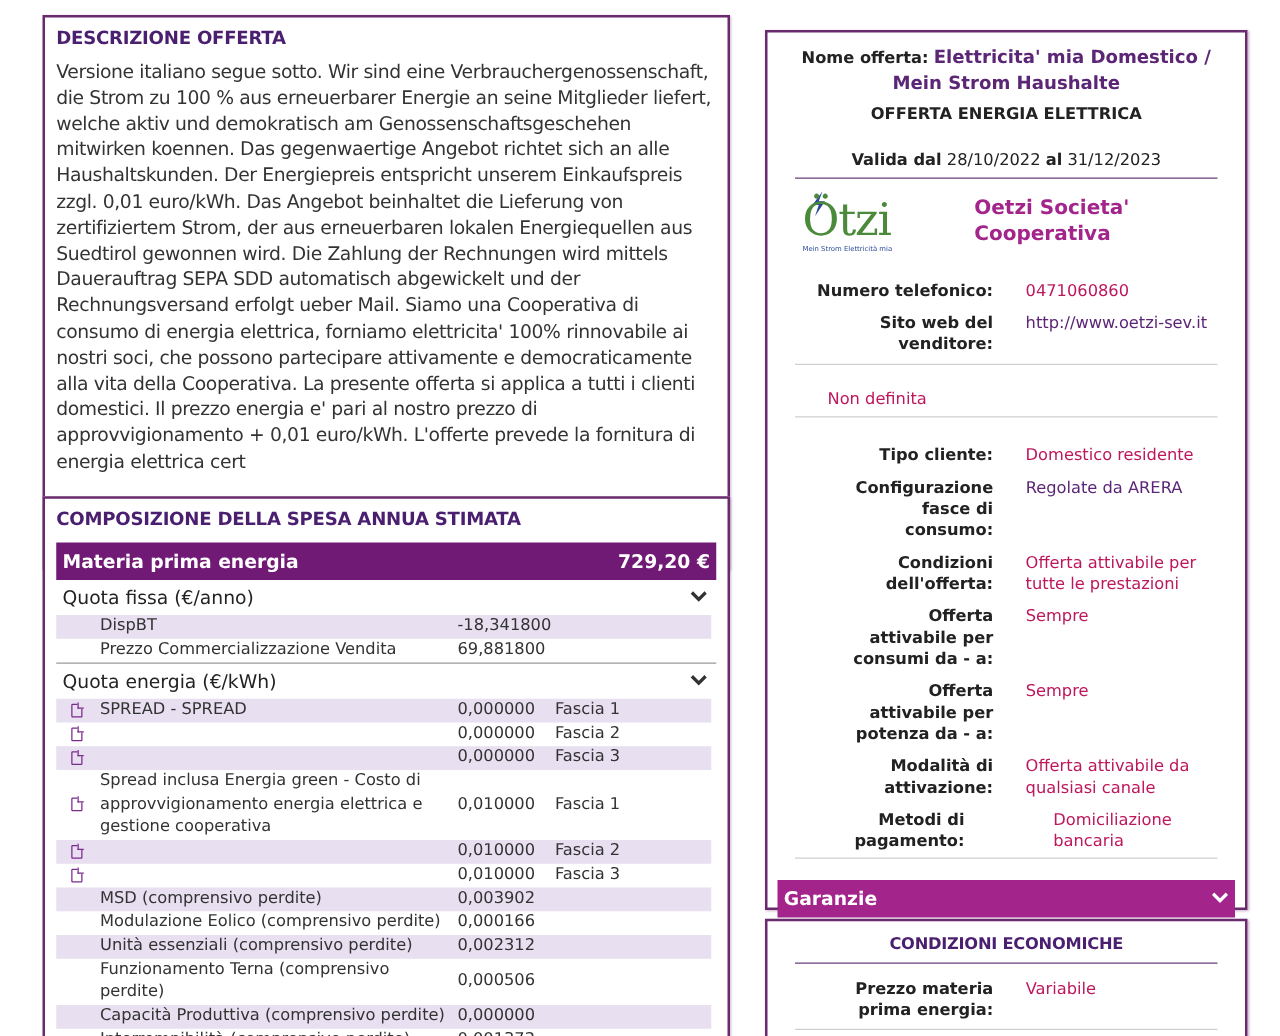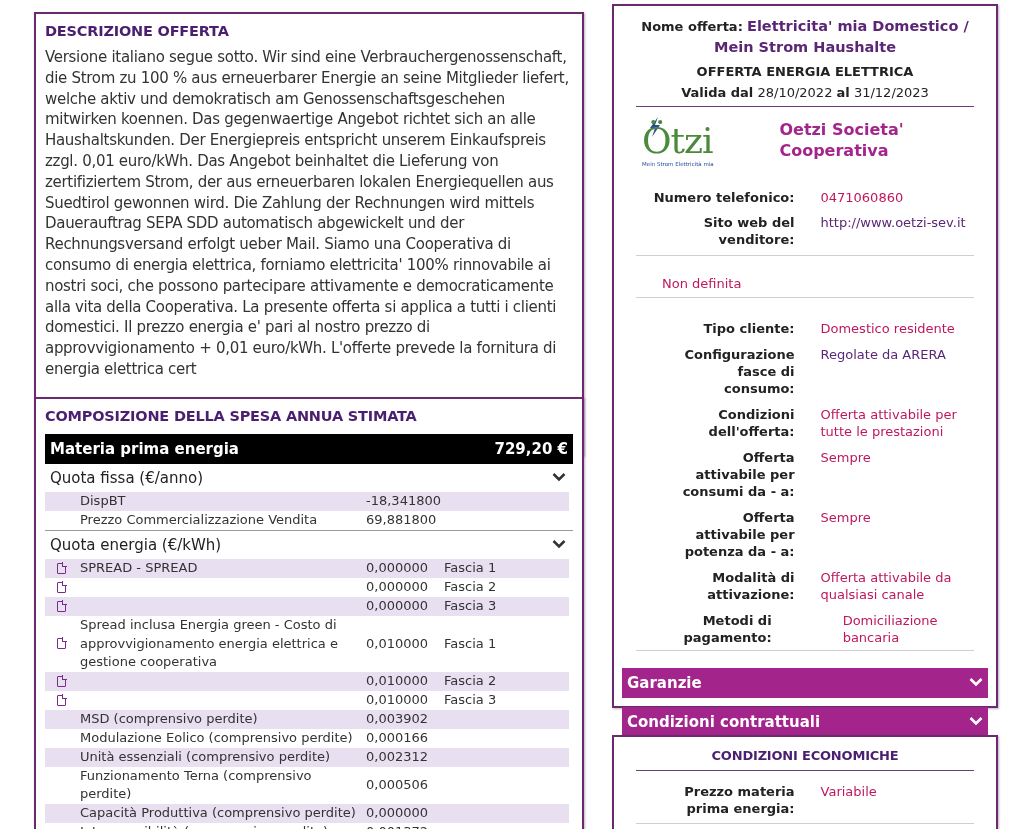--- a/index.html
+++ b/index.html
@@ -7,34 +7,34 @@
   body { font-family: "DejaVu Sans", sans-serif; color: #333333; position: relative; }
 
   .panel {
     position: absolute;
     background: #fff;
     border: 2px solid #6a2a6e;
     box-shadow: 1px 1px 2px rgba(90,30,90,0.35);
   }
   #desc-panel { left: 34px; top: 12px; width: 550px; height: 444px; padding: 8px 9px; }
   #comp-panel { left: 34px; top: 397px; width: 550px; height: 445px; padding: 8px 9px; }
-  #info-panel { left: 612px; top: 4px; width: 386px; height: 704px; padding: 8px 22px; }
+  #info-panel { left: 612px; top: 24px; width: 386px; height: 704px; padding: 8px 22px; }
   #econ-panel { left: 612px; top: 735px; width: 386px; height: 110px; padding: 8px 22px; }
 
   .section-title {
     font-size: 14.5px; font-weight: bold; color: #4b1f6f; letter-spacing: -0.2px;
     line-height: 18px;
   }
   .desc-text {
     font-size: 15px; line-height: 20.8px; color: #333; margin-top: 7px; letter-spacing: -0.3px;
   }
 
   
   .materia-bar {
-    margin-top: 9px; height: 30px; background: #000000; color: #fff;
+    margin-top: 9px; height: 30px; background: #701a75; color: #fff;
     display: flex; justify-content: space-between; align-items: center;
     padding: 0 5px; font-size: 15px; font-weight: bold;
   }
   .group-head {
     display: flex; justify-content: space-between; align-items: center;
     height: 28px; padding: 0 5px 0 5px; font-size: 15px; color: #222;
   }
   .group-head .chev { width: 18px; text-align: center; font-size: 12px; color: #333; }
   .rows { border-bottom: 1px solid #9a9a9a; margin: 0 0 0 0; }
   .row {
@@ -52,21 +52,21 @@
   .row.alt .doc-ico::after { background: #e8dff1; }
 
   
   .info-center { text-align: center; font-size: 13px; color: #222; }
   .offer-name-line { font-size: 13px; line-height: 20px; margin-top: 2px; }
   .offer-name-line .k { font-weight: bold; }
   .offer-name-line .v { color: #5b2676; font-weight: bold; font-size: 14.5px; }
   .code-line { margin-top: 5px; font-size: 13px; }
   .code-line .k { font-weight: bold; }
   .type-line { margin-top: 6px; font-weight: bold; font-size: 13px; }
-  .valid-line { margin-top: 6px; font-size: 13px; }
+  .valid-line { margin-top: 22px; font-size: 13px; }
   .valid-line b { font-weight: bold; }
   .hr-dark { border-top: 1.5px solid #6a3f7a; margin: 6px 0 0 0; }
   .hr-light { border-top: 1px solid #cfcfcf; }
 
   .vendor { display: flex; align-items: flex-start; margin-top: 12px; height: 58px; }
   .logo { width: 176px; position: relative; height: 58px; }
   .logo-word { position: absolute; left: 6px; top: 4px; font-family: "DejaVu Serif", serif; font-size: 36px; color: #4a8a3a; letter-spacing: -1px; line-height: 36px; }
   .logo-bolt { position: absolute; left: 12px; top: -2px; color: #2a4a9a; font-size: 18px; }
   .logo-tag { position: absolute; left: 6px; top: 42px; font-size: 5.5px; color: #2a4a9a; white-space: nowrap; }
   .vendor-name { font-size: 16px; font-weight: bold; color: #a3258b; line-height: 21px; margin-top: 0; }

